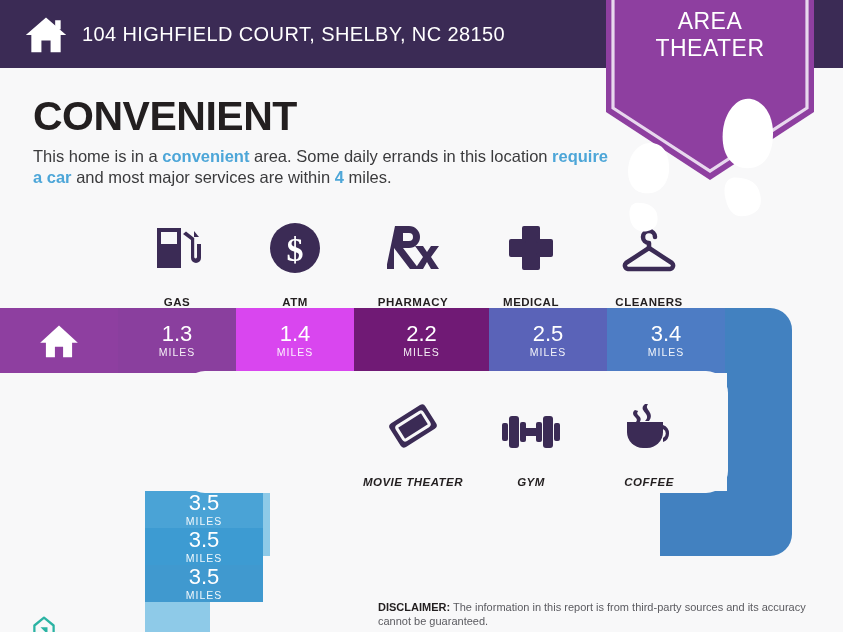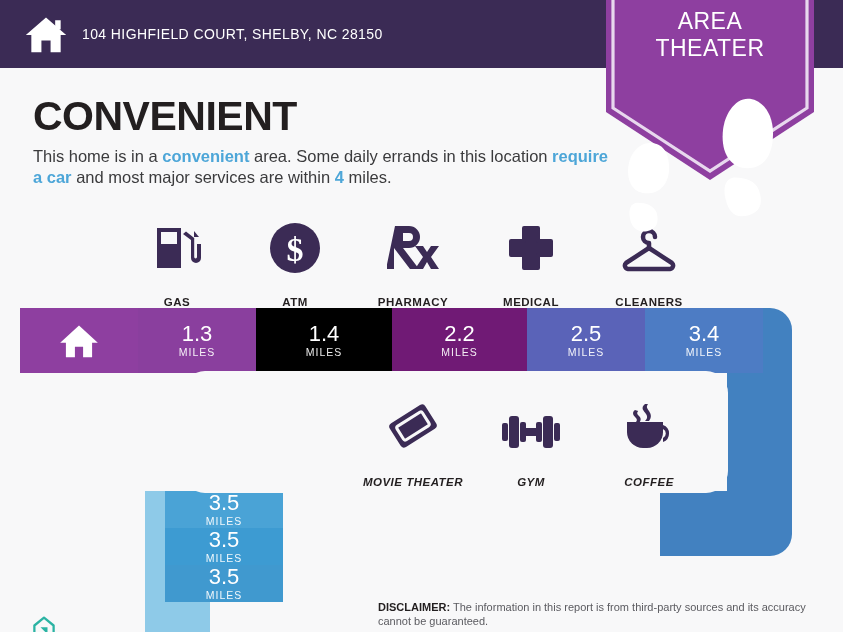--- a/index.html
+++ b/index.html
@@ -14,21 +14,21 @@
   
   .header {
     position: absolute; left: 0; top: 0; width: 843px; height: 68px;
     background: #3b2b55;
     display: flex; align-items: center;
   }
   .header-home { margin-left: 24px; width: 44px; height: 44px; flex: none; }
   .header-addr {
     margin-left: 14px;
     color: #ffffff;
-    font-size: 14px;
+    font-size: 20px;
     letter-spacing: 0.4px;
     font-weight: 400;
     white-space: nowrap;
   }
 
   
   .badge {
     position: absolute; left: 606px; top: -6px; width: 208px; height: 186px;
     z-index: 6;
   }
@@ -64,21 +64,21 @@
     width: 118px; display: flex; flex-direction: column;
     align-items: center; justify-content: flex-end;
   }
   .icon-glyph { height: 56px; display: flex; align-items: flex-end; justify-content: center; }
   .icon-label {
     margin-top: 22px; font-size: 11.5px; font-weight: bold;
     color: #231f20; letter-spacing: 0.5px; white-space: nowrap;
   }
 
   
-  .bar { position: absolute; display: flex; z-index: 2; padding-left: 20px; }
+  .bar { position: absolute; display: flex; z-index: 2; }
   .bar-row1 { left: 0; top: 308px; height: 65px; }
   .bar-row2 { left: 145px; top: 491px; height: 65px; flex-direction: column; }
   .seg {
     height: 65px; display: flex; flex-direction: column;
     align-items: center; justify-content: center;
     color: #ffffff;
   }
   .seg-val { font-size: 22px; line-height: 24px; font-weight: 400; }
   .seg-unit { font-size: 10.5px; letter-spacing: 1px; line-height: 13px; opacity: .92; }
   .seg-home { width: 118px; display: flex; align-items: center; justify-content: center; }
@@ -221,21 +221,21 @@
   <div class="bar bar-row1">
     <div class="seg seg-home" style="background:#8e3fa0">
       <svg width="40" height="36" viewBox="0 0 48 44">
         <path fill="#ffffff" d="M24 3 L47 24 L40 24 L40 42 L29 42 L29 29 L19 29 L19 42 L8 42 L8 24 L1 24 Z"></path>
       </svg>
     </div>
     <div class="seg" style="width:118px;background:#8a3f9e">
       <div class="seg-val">1.3</div>
       <div class="seg-unit">MILES</div>
     </div>
-    <div class="seg" style="width:136px;background:#000000">
+    <div class="seg" style="width:118px;background:#d946ef">
       <div class="seg-val">1.4</div>
       <div class="seg-unit">MILES</div>
     </div>
     <div class="seg" style="width:135px;background:#701a75">
       <div class="seg-val">2.2</div>
       <div class="seg-unit">MILES</div>
     </div>
     <div class="seg" style="width:118px;background:#5a63b8">
       <div class="seg-val">2.5</div>
       <div class="seg-unit">MILES</div>

